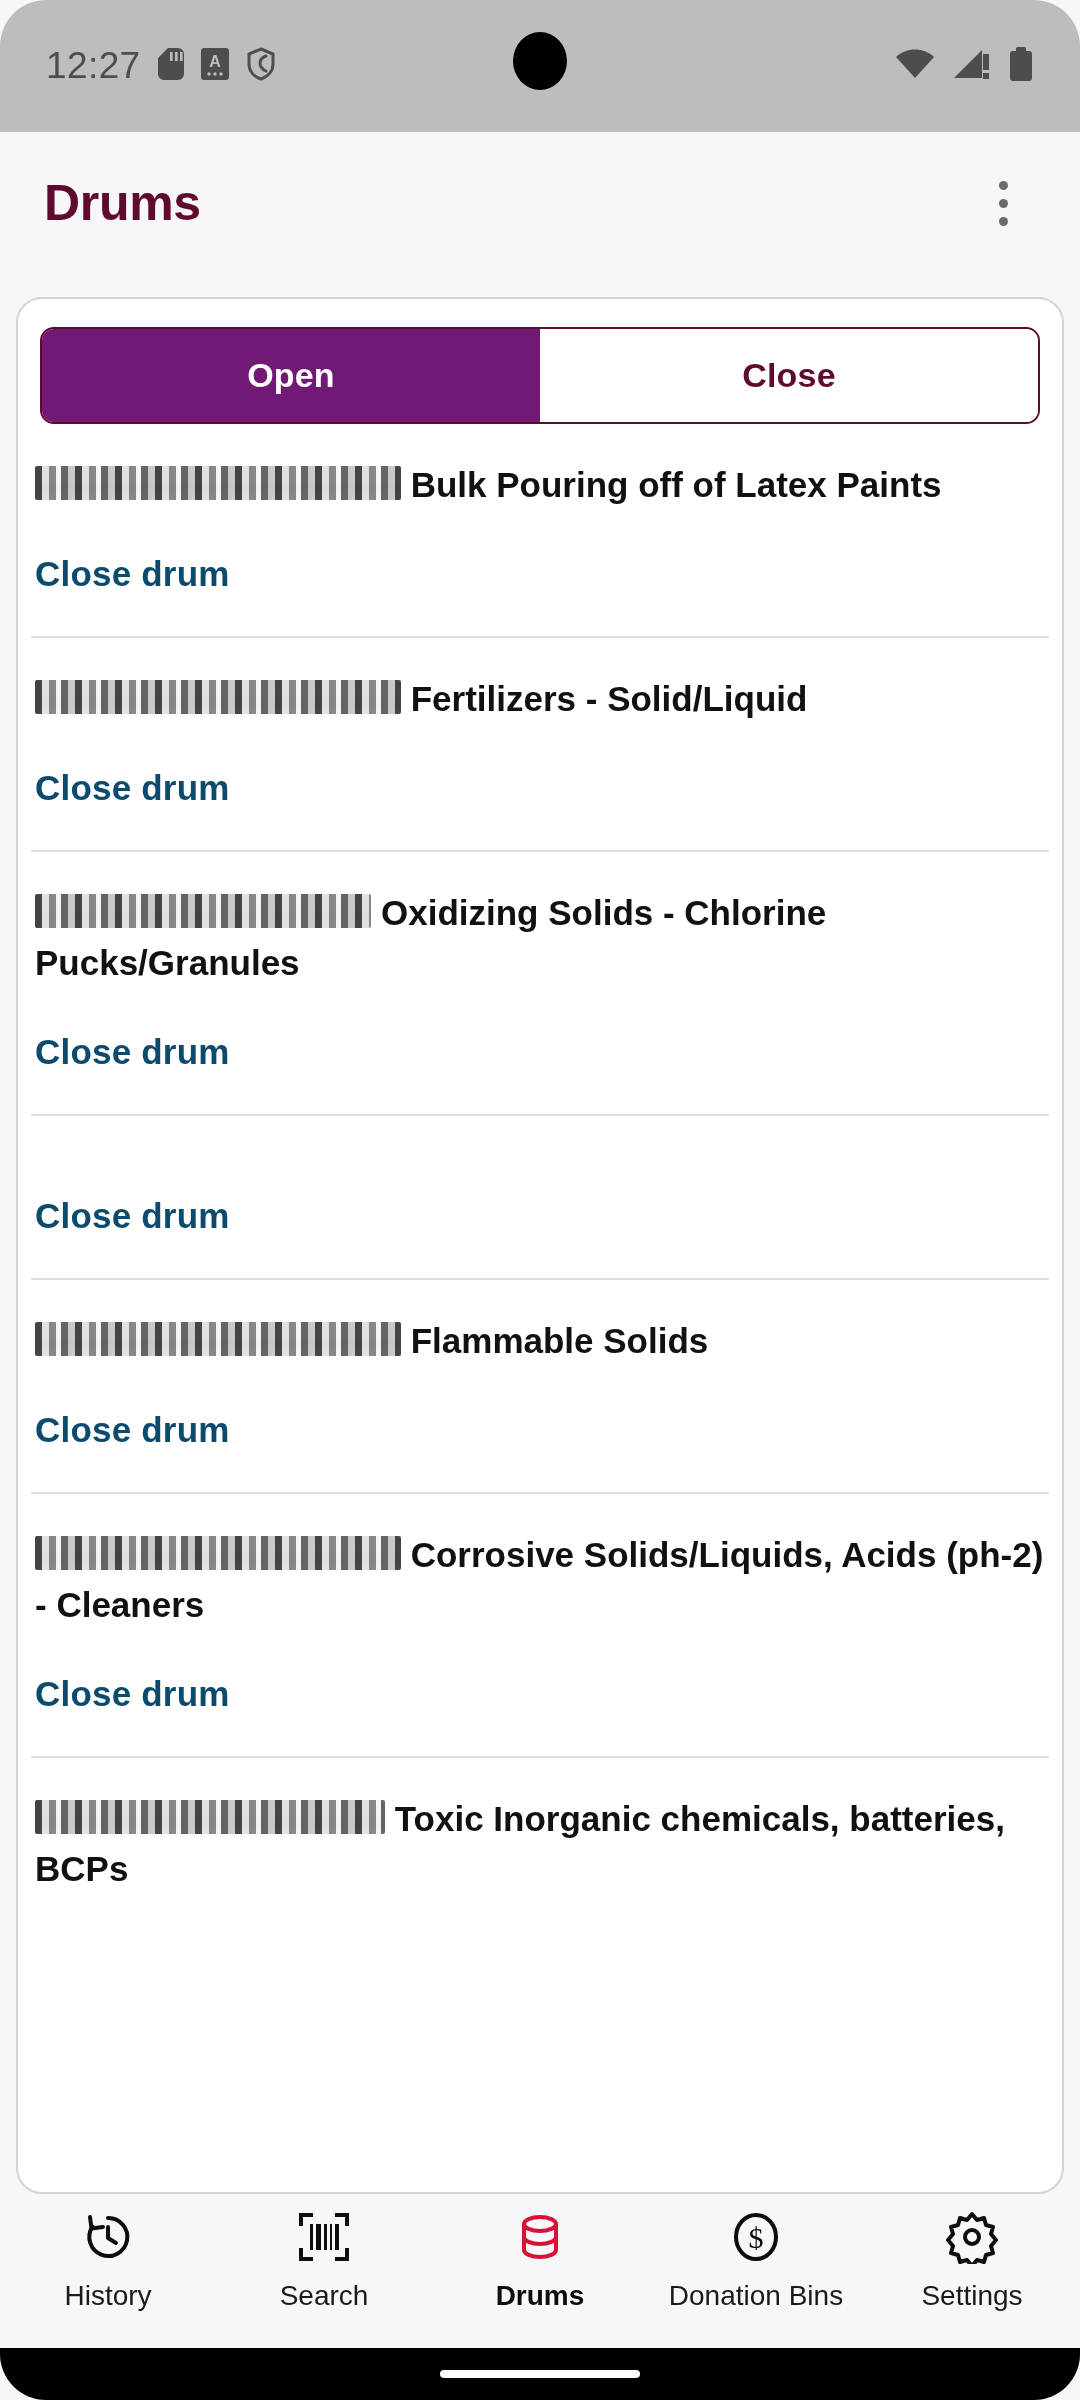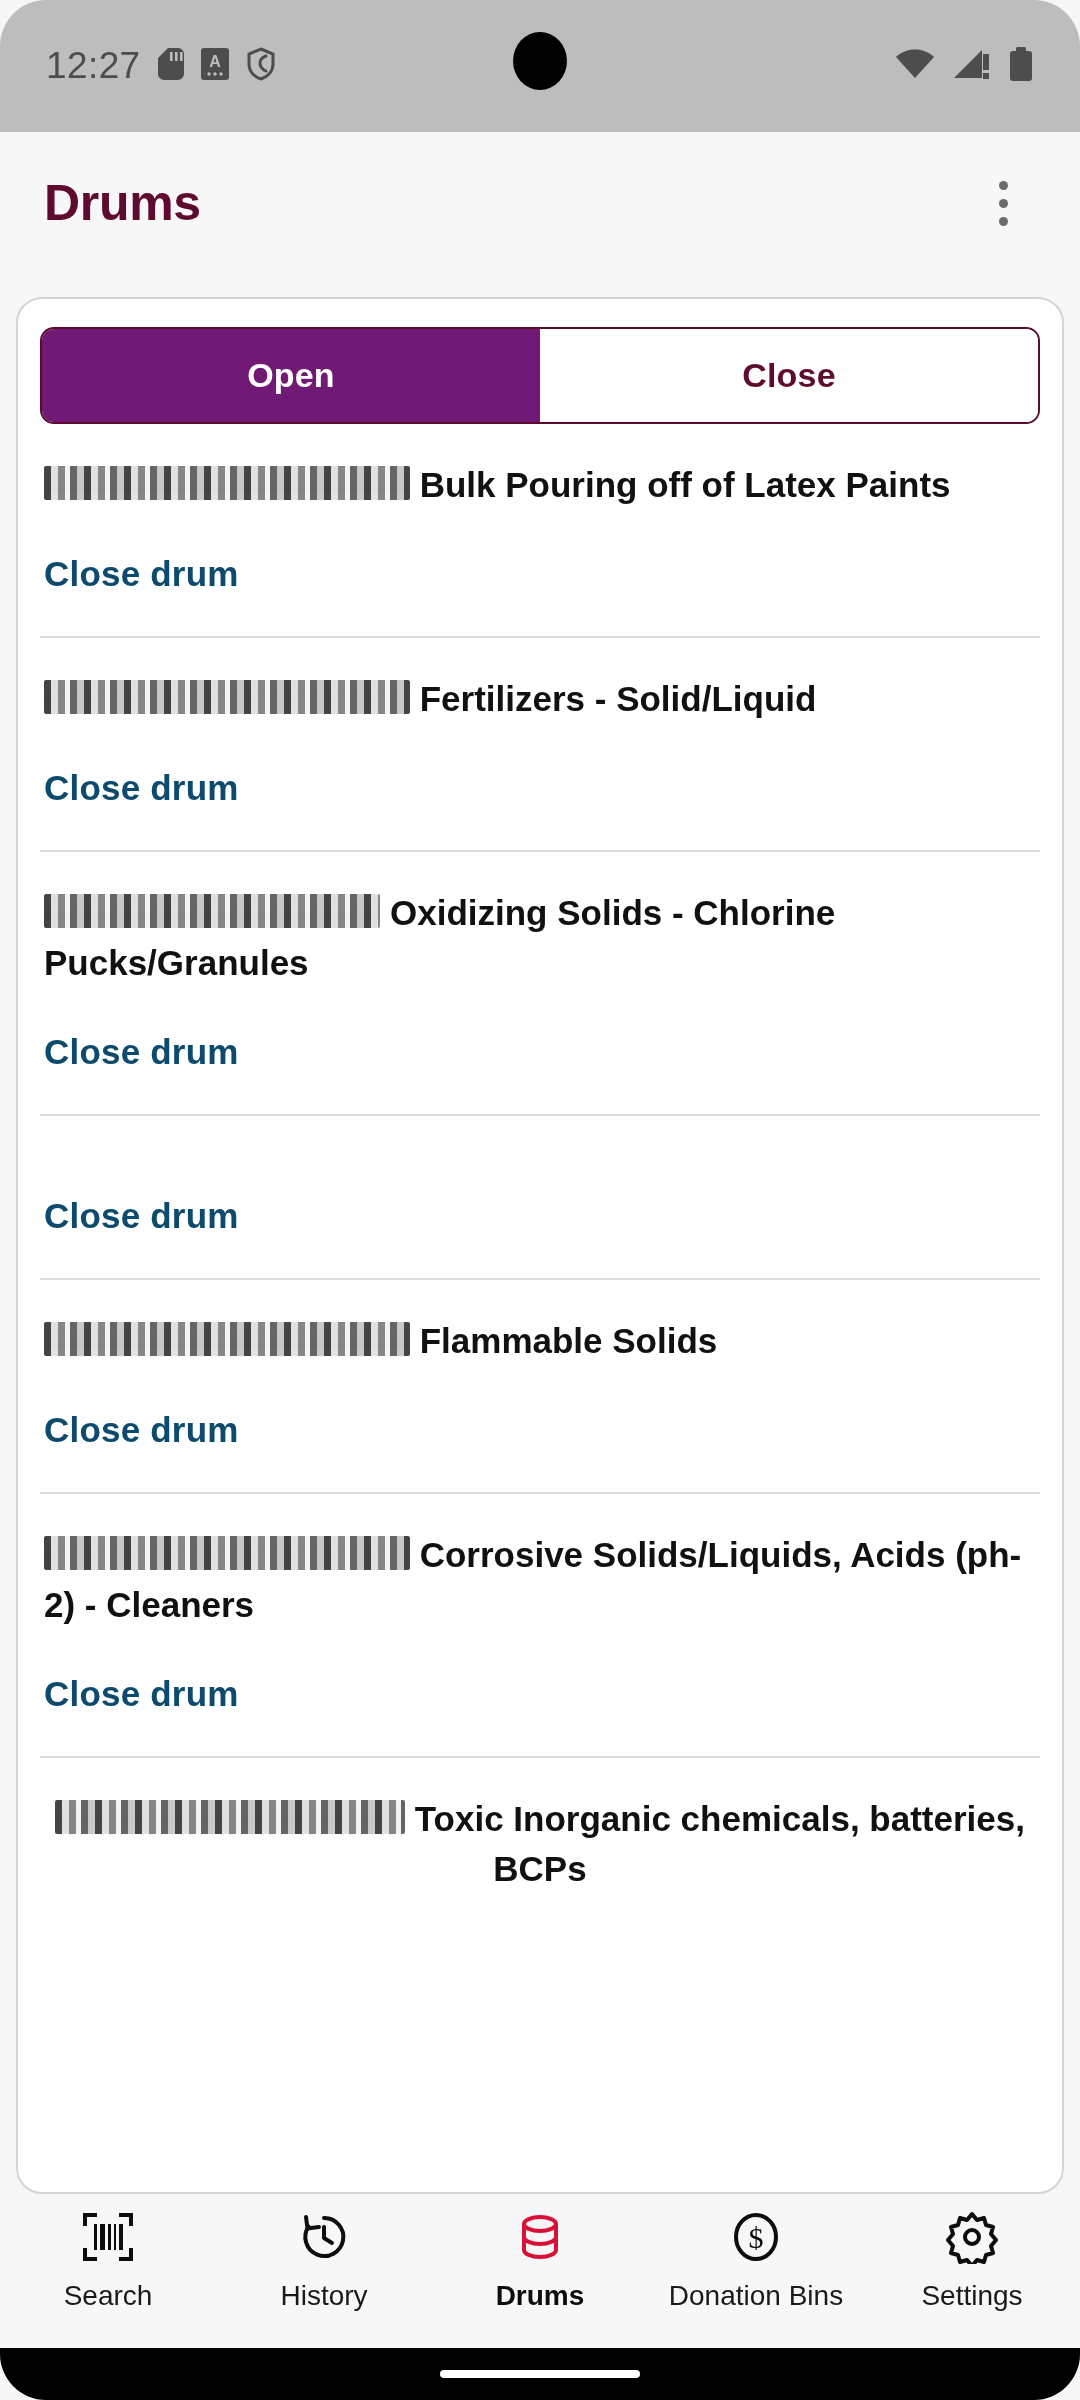--- a/index.html
+++ b/index.html
@@ -131,27 +131,27 @@
     color: #5e0b2f;
     letter-spacing: 0.2px;
   }
   .tab.selected {
     background: #701a75;
     color: #ffffff;
   }
 
   
   #drum-list {
-    padding: 0 22px;
+    padding: 0 13px;
   }
   .drum-row {
     padding-top: 36px;
     border-bottom: 2px solid #dcdcdc;
   }
-  .drum-row:last-child { border-bottom: none; text-align: center; }
+  .drum-row:last-child { border-bottom: none; }
 
   .drum-title-line {
     font-size: 35px;
     line-height: 50px;
     color: #111111;
     font-weight: 700;
     padding: 0 4px 0 4px;
     display: block;
   }
   .drum-stamp {
@@ -348,49 +348,49 @@
         <div class="drum-title-line"><span class="drum-stamp" style="width: 349.8px;">2025-01-24 10:40 148.1</span><span class="drum-name">Toxic Inorganic chemicals, batteries, BCPs</span></div>
       </div>
     </div>
 </div>
 
 <div id="bottom-nav">
 
   <div class="nav-item">
     <span class="nav-icon">
       <svg width="54" height="54" viewBox="0 0 54 54">
+        <path d="M27 8 A19 19 0 1 1 11.5 16.5" fill="none" stroke="#0d0d0d" stroke-width="4" stroke-linecap="round"></path>
+        <path d="M9 7 L10.5 18.5 L22 17" fill="none" stroke="#0d0d0d" stroke-width="4" stroke-linejoin="round" stroke-linecap="round"></path>
+        <path d="M27 17 V28 L35 33" fill="none" stroke="#0d0d0d" stroke-width="4" stroke-linecap="round" stroke-linejoin="round"></path>
+      </svg>
+    </span>
+    <span class="nav-label">History</span>
+  </div>
+
+  <div class="nav-item">
+    <span class="nav-icon">
+      <svg width="54" height="54" viewBox="0 0 54 54">
         <g fill="none" stroke="#0d0d0d" stroke-width="4" stroke-linecap="square">
           <path d="M4 14 V5 H14"></path>
             <path d="M40 5 H50 V14"></path>
           <path d="M50 40 V49 H40"></path>
             <path d="M14 49 H4 V40"></path>
         </g>
         <g fill="#0d0d0d">
           <rect x="13" y="14" width="3" height="26"></rect>
           <rect x="19" y="14" width="5" height="26"></rect>
           <rect x="27" y="14" width="3" height="26"></rect>
           <rect x="33" y="14" width="2" height="26"></rect>
           <rect x="38" y="14" width="4" height="26"></rect>
         </g>
       </svg>
     </span>
     <span class="nav-label">Search</span>
   </div>
 
-  <div class="nav-item">
-    <span class="nav-icon">
-      <svg width="54" height="54" viewBox="0 0 54 54">
-        <path d="M27 8 A19 19 0 1 1 11.5 16.5" fill="none" stroke="#0d0d0d" stroke-width="4" stroke-linecap="round"></path>
-        <path d="M9 7 L10.5 18.5 L22 17" fill="none" stroke="#0d0d0d" stroke-width="4" stroke-linejoin="round" stroke-linecap="round"></path>
-        <path d="M27 17 V28 L35 33" fill="none" stroke="#0d0d0d" stroke-width="4" stroke-linecap="round" stroke-linejoin="round"></path>
-      </svg>
-    </span>
-    <span class="nav-label">History</span>
-  </div>
-
   <div class="nav-item active">
     <span class="nav-icon">
       <svg width="54" height="54" viewBox="0 0 54 54">
         <g fill="none" stroke="#d81136" stroke-width="4">
           <ellipse cx="27" cy="14" rx="16" ry="7"></ellipse>
           <path d="M11 14 V40 A16 7 0 0 0 43 40 V14"></path>
           <path d="M11 27 A16 7 0 0 0 43 27"></path>
         </g>
       </svg>
     </span>

